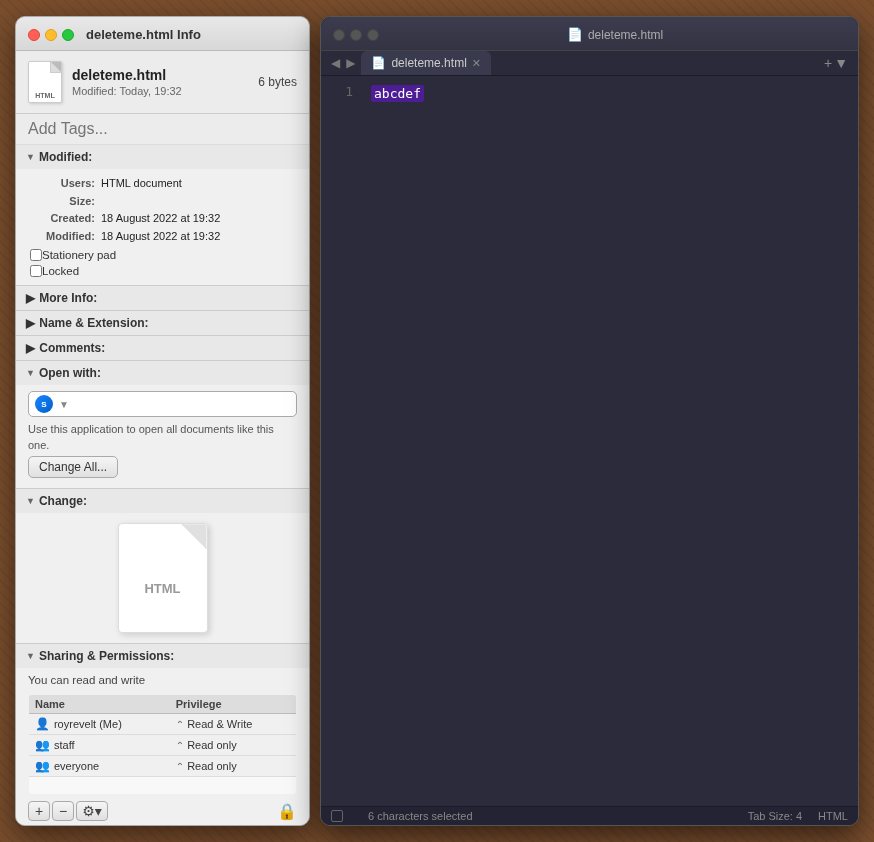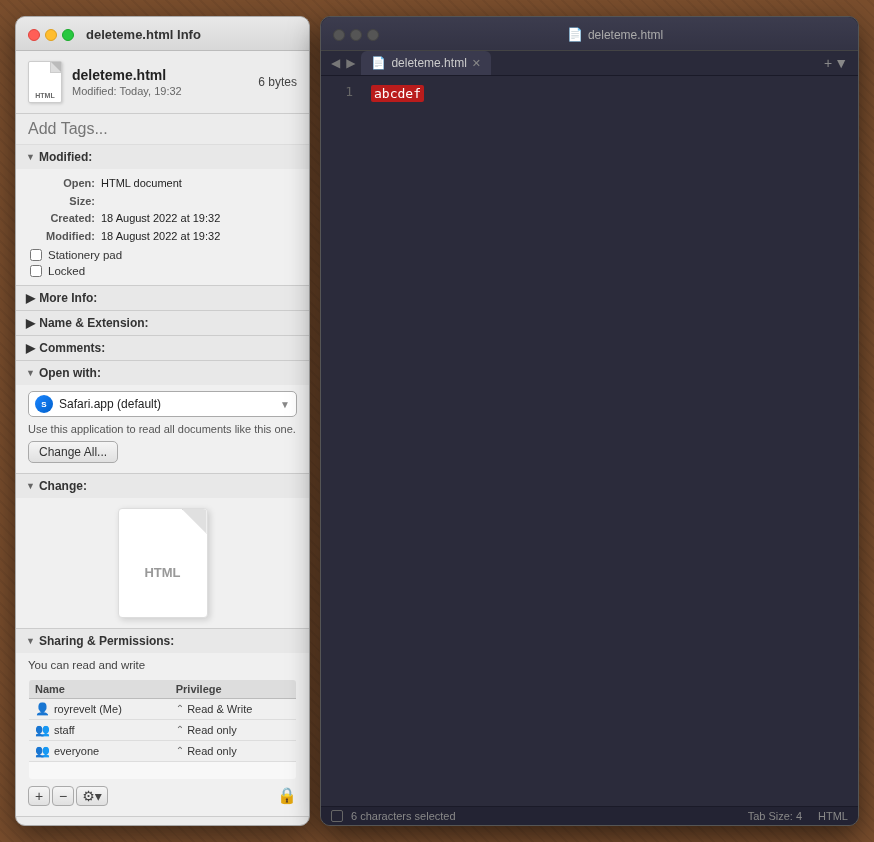--- a/index.html
+++ b/index.html
@@ -171,21 +171,20 @@
       text-align: right;
       margin-right: 6px;
     }
     .info-value {
       color: #222;
       flex: 1;
     }
     .checkbox-row {
       display: flex;
       align-items: center;
-      gap: 6px;
       font-size: 11.5px;
       color: #333;
       margin-top: 4px;
     }
     .checkbox-row input[type=checkbox] {
       width: 12px; height: 12px;
     }
     .section-header-collapsed {
       display: flex;
       align-items: center;
@@ -471,38 +470,38 @@
     }
     .code-area {
       flex: 1;
       padding: 8px 0 8px 6px;
       font-family: "SF Mono", Menlo, Consolas, monospace;
       font-size: 13px;
       color: #ddd;
       line-height: 1.5;
     }
     .code-selected {
-      background: #b91c1c;
+      background: #4c1d95;
       color: #fff;
       border-radius: 2px;
       padding: 1px 3px;
     }
 
     
     .editor-statusbar {
       background: #232333;
       border-top: 1px solid #1a1a28;
       padding: 3px 10px;
       display: flex;
       align-items: center;
       justify-content: space-between;
       font-size: 11px;
       color: #888;
     }
-    .status-left { display: flex; align-items: flex-end; gap: 8px; }
+    .status-left { display: flex; align-items: flex-end; gap: 25px; }
     .status-checkbox {
       width: 12px; height: 12px;
       border: 1px solid #666;
       border-radius: 2px;
       background: transparent;
     }
     .status-right { display: flex; align-items: center; gap: 16px; }
   </style>
 </head>
 <body>
@@ -536,21 +535,21 @@
         <input class="tags-input" type="text" placeholder="Add Tags..." style="">
       </div>
 
       <div class="section">
         <div class="section-header">
           <span class="chevron">▼</span>
           <span>Modified:</span>
         </div>
         <div class="section-content">
           <div class="info-row">
-            <span class="info-label">Open:</span>
+            <span class="info-label">Users:</span>
             <span class="info-value">HTML document</span>
           </div>
           <div class="info-row">
             <span class="info-label">Size:</span>
           </div>
           <div class="info-row">
             <span class="info-label">Created:</span>
             <span class="info-value">18 August 2022 at 19:32</span>
           </div>
           <div class="info-row">
@@ -584,26 +583,23 @@
       </div>
 
       <div class="section">
         <div class="section-header">
           <span class="chevron">▼</span>
           <span>Open with:</span>
         </div>
         <div class="open-with-content">
           <div class="app-selector">
             <div class="safari-icon">S</div>
-            <span class="app-name">
-              <span>Safari.app</span> <span>(default)</span>
-            </span>
             <span class="dropdown-arrow">▼</span>
           </div>
-          <div class="open-with-desc">Use this application to read all documents like this one.</div>
+          <div class="open-with-desc">Use this application to open all documents like this one.</div>
           <button class="change-all-btn">Change All...</button>
         </div>
       </div>
 
       <div class="section">
         <div class="section-header">
           <span class="chevron">▼</span>
           <span>Change:</span>
         </div>
         <div class="preview-content">

